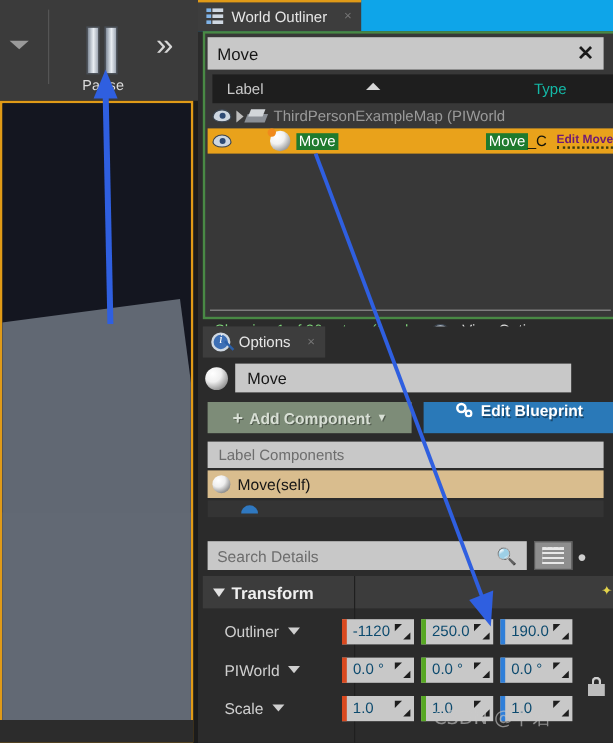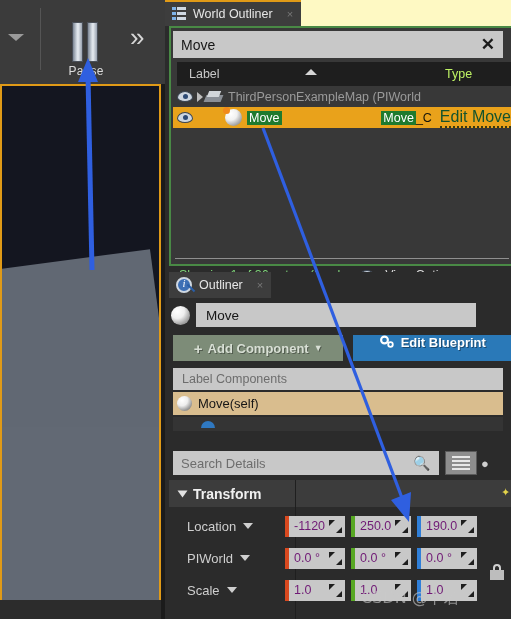--- a/index.html
+++ b/index.html
@@ -31,21 +31,21 @@
             background:#616873;transform:rotate(-7.5deg);transform-origin:left bottom;}
   .vp-floor2{position:absolute;left:0;right:0;bottom:0;height:190px;background:#626974;}
   .anno-cn{position:absolute;left:66px;top:313px;font-size:15px;color:#ff2f22;
            font-family:"DejaVu Sans",sans-serif;white-space:nowrap;z-index:40;}
 
   .left-bottom{position:absolute;left:0;top:600px;width:161px;height:19px;background:#2c2c2c;}
 
   
   .right{position:absolute;left:165px;top:0;width:346px;height:619px;background:#2b2b2b;}
 
-  .tabstrip{position:absolute;left:0;top:0;width:346px;height:26px;background:#fef9c3;}
+  .tabstrip{position:absolute;left:0;top:0;width:346px;height:26px;background:#0ea5e9;}
   .tab{position:absolute;left:0;top:0;height:26px;background:#3d3d3d;
        border-top:2px solid #e09a17;box-sizing:border-box;display:flex;align-items:center;
        padding:0 8px 0 7px;}
   .tab .ico{width:14px;height:14px;margin-right:7px;position:relative;flex:0 0 auto;}
   .tab .ico b{position:absolute;left:0;width:4px;height:3px;background:#7fb3e8;display:block;}
   .tab .ico s{position:absolute;left:5px;width:9px;height:3px;background:#cfd8e2;display:block;
               text-decoration:none;}
   .tab-title{font-size:12.5px;color:#e6e6e6;white-space:nowrap;}
   .tab-x{margin-left:14px;font-size:11px;color:#777;}
 
@@ -57,21 +57,21 @@
               display:flex;align-items:center;padding:0 8px;box-sizing:border-box;}
   .search-row .txt{font-size:14px;color:#171717;flex:1;}
   .search-row .xbtn{font-size:17px;color:#1a1a1a;font-weight:bold;line-height:1;}
 
   .col-head{position:absolute;left:12px;top:36px;width:338px;height:24px;background:#1e1e1e;
             display:flex;align-items:center;}
   .col-label{width:256px;padding-left:12px;font-size:12.5px;color:#c9c9c9;position:relative;}
   .sort-caret{position:absolute;left:128px;top:2px;width:0;height:0;
               border-left:6px solid transparent;border-right:6px solid transparent;
               border-bottom:6px solid #d6d6d6;}
-  .col-type{font-size:12.5px;color:#bef264;}
+  .col-type{font-size:12.5px;color:#14b8a6;}
 
   .row{position:absolute;left:8px;height:21px;display:flex;align-items:center;}
   .row-map{top:60px;width:338px;}
   .row-move{top:81px;width:338px;background:#e9a21b;}
   .eye{width:16px;height:11px;margin-left:4px;margin-right:4px;flex:0 0 auto;
        border-radius:50% 50% 50% 50%/60% 60% 40% 40%;
        background:#cdd6e0;border:1px solid #3a4450;position:relative;box-sizing:border-box;}
   .eye:after{content:"";position:absolute;left:50%;top:50%;width:5px;height:5px;
        margin:-2.5px 0 0 -2.5px;border-radius:50%;background:#2d4a74;}
   .tri{width:0;height:0;border-top:5px solid transparent;border-bottom:5px solid transparent;
@@ -83,22 +83,22 @@
        background:#d2d6da;transform:skewX(-22deg);}
   .map-lbl{font-size:12.5px;color:#9a9a9a;white-space:nowrap;}
 
   .sphere{width:17px;height:17px;border-radius:50%;flex:0 0 auto;margin-right:5px;
      background:radial-gradient(circle at 33% 28%,#ffffff 0%,#f1f1f1 38%,#a9a9a9 70%,#6d6d6d 100%);
      position:relative;}
   .sphere .dot{position:absolute;left:-2px;top:-2px;width:7px;height:7px;border-radius:50%;
      background:#f08a1c;}
   .hl{background:#1f7a2e;color:#ffffff;font-size:12.5px;padding:0 2px;}
   .row-move .plain{font-size:12.5px;color:#14140a;}
-  .edit-link{font-size:16px;color:#14532d;margin-left:8px;white-space:nowrap;
-             border-bottom:2px dotted #3a3a10;}
+  .edit-link{font-size:10px;color:#701a75;margin-left:8px;white-space:nowrap;
+             border-bottom:2px dotted #3a3a10;font-weight:bold;}
 
   .out-divider{position:absolute;left:10px;top:232px;width:334px;height:1px;background:#8f8f8f;}
   .out-status{position:absolute;left:8px;top:238px;width:338px;height:22px;
               display:flex;align-items:center;}
   .out-status .s1{font-size:12.5px;color:#7fd47a;margin-left:6px;white-space:nowrap;}
   .vo{display:flex;align-items:center;margin-left:12px;}
   .vo .t{font-size:12.5px;color:#dcdcdc;margin-left:6px;white-space:nowrap;}
 
   
   .details{position:absolute;left:0;top:272px;width:346px;height:347px;background:#2b2b2b;}
@@ -164,21 +164,21 @@
   .tf-divider{position:absolute;left:130px;top:208px;width:1px;height:139px;background:#1f1f1f;}
 
   .tf-row{position:absolute;left:4px;height:28px;display:flex;align-items:center;}
   .tf-row .lbl{width:116px;padding-left:18px;font-size:13px;color:#cfcfcf;box-sizing:border-box;
                display:flex;align-items:center;}
   .tf-row .lbl .cc{width:0;height:0;border-left:5px solid transparent;
                border-right:5px solid transparent;border-top:6px solid #cfcfcf;margin-left:7px;}
   .num{height:21px;width:60px;background:#c8c8c8;display:flex;align-items:center;
        margin-right:6px;position:relative;box-sizing:border-box;}
   .num .bar{position:absolute;left:0;top:0;width:4px;height:21px;}
-  .num .v{padding-left:9px;font-size:12.5px;color:#701a75;flex:1;}
+  .num .v{padding-left:9px;font-size:12.5px;color:#0c4a6e;flex:1;}
   .num .sp{width:13px;height:13px;margin-right:3px;position:relative;flex:0 0 auto;}
   .num .sp:before{content:"";position:absolute;left:0;top:0;border-top:6px solid #1e1e1e;
        border-right:6px solid transparent;}
   .num .sp:after{content:"";position:absolute;right:0;bottom:0;border-bottom:6px solid #1e1e1e;
        border-left:6px solid transparent;}
   .lock{position:absolute;left:325px;top:292px;width:14px;height:16px;}
   .lock .sh{position:absolute;left:3px;top:0;width:8px;height:7px;border:2px solid #cfcfcf;
        border-bottom:none;border-radius:5px 5px 0 0;box-sizing:border-box;}
   .lock .bd{position:absolute;left:0;top:6px;width:14px;height:10px;background:#bdbdbd;}
   .star{position:absolute;left:336px;top:214px;color:#e3d34a;font-size:11px;}
@@ -275,21 +275,21 @@
           <span class="t">View Options</span>
         </span>
       </div>
     </div>
 
     <div class="details">
       <div class="dtab">
         <span class="iico">
           <span class="mag"></span>
           </span>
-        <span class="tab-title">Outliner</span>
+        <span class="tab-title">Options</span>
         <span class="tab-x">×</span>
       </div>
 
       <div class="dname-row">
         <span class="dname-sph"></span>
         <span class="dname-input">Move</span>
       </div>
 
       <div class="btnrow">
         <span class="addcomp">
@@ -329,21 +329,21 @@
 
       <div class="tf-head">
         <span class="ar"></span>
         <span class="t">Transform</span>
       </div>
       <div class="tf-divider"></div>
       <div class="star">✦</div>
 
       <div class="tf-row" style="top:240px">
         <span class="lbl">
-          <span>Location</span>
+          <span>Outliner</span>
           <span class="cc"></span>
         </span>
         <span class="num">
           <span class="bar" style="background:#d9491f"></span>
           <span class="v">-1120</span>
           <span class="sp"></span>
         </span>
         <span class="num">
           <span class="bar" style="background:#57a823"></span>
           <span class="v">250.0</span>

